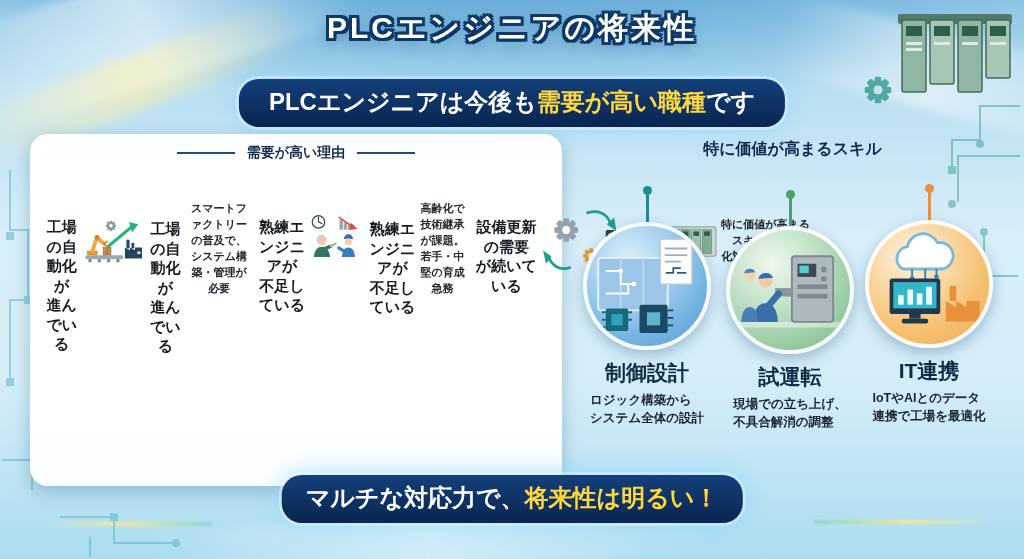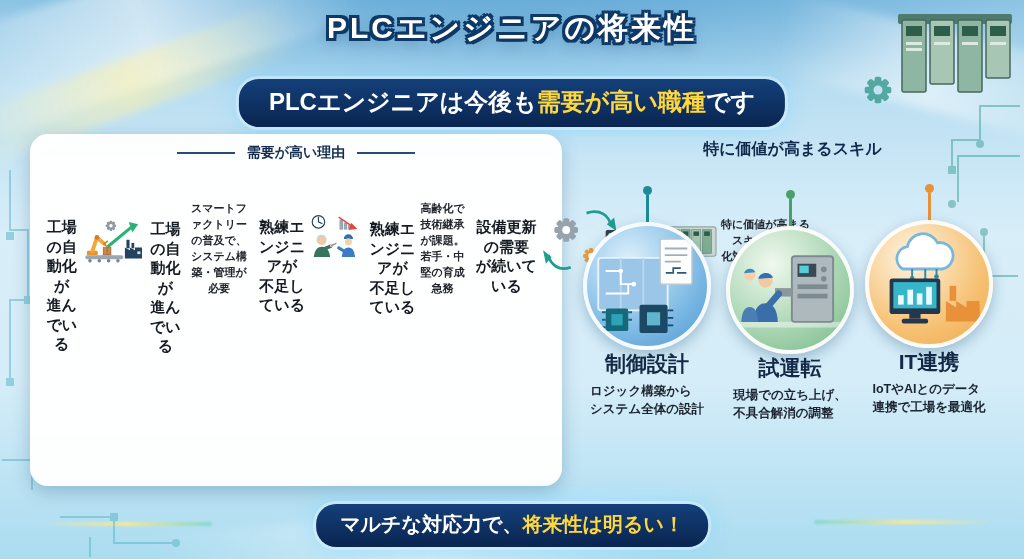--- a/index.html
+++ b/index.html
@@ -18,21 +18,21 @@
   .glowline{position:absolute;height:4px;border-radius:3px;filter:blur(1px);opacity:.85}
   .gl1{left:42px;top:522px;width:170px;background:linear-gradient(90deg,rgba(120,220,210,0),#ffe98a,#7fd8cf)}
   .gl2{right:30px;top:520px;width:180px;background:linear-gradient(90deg,#7fd8cf,#ffe98a,rgba(120,220,210,0))}
   .circuit{position:absolute;pointer-events:none;opacity:.55}
   
   .title{position:absolute;top:8px;left:0;right:0;text-align:center;font-size:30px;font-weight:800;color:#fff;letter-spacing:3px;
     text-shadow:-3px -3px 0 #0e3866,3px -3px 0 #0e3866,-3px 3px 0 #0e3866,3px 3px 0 #0e3866,0 -3px 0 #0e3866,0 3px 0 #0e3866,-3px 0 0 #0e3866,3px 0 0 #0e3866,0 6px 14px rgba(14,56,102,.45)}
   .pill{position:absolute;left:50%;transform:translateX(-50%);background:linear-gradient(180deg,#14407a,#0a2550);color:#fff;font-weight:800;border-radius:20px;white-space:nowrap;
     box-shadow:0 0 0 3px rgba(255,255,255,.35),0 0 24px rgba(140,215,255,.95)}
   .subtitle-pill{top:79px;font-size:24px;padding:7px 30px 9px}
-  .footer-pill{top:504px;font-size:20px;padding:7px 24px 9px}
+  .footer-pill{top:475px;font-size:24px;padding:7px 24px 9px}
   .yellow{color:#ffd83d}
   
   .reasons-card{position:absolute;left:30px;top:134px;width:532px;height:352px;background:rgba(255,255,255,.97);border-radius:18px;box-shadow:0 6px 18px rgba(30,80,120,.28);padding:10px 8px 6px}
   .card-heading{display:flex;align-items:center;justify-content:center;gap:12px}
   .card-heading h2{font-size:14px;font-weight:800;color:#132c4e}
   .rule{width:58px;height:2px;background:#2a4c74}
   .columns{display:flex;margin-top:8px}
   .col{flex:1;display:flex;flex-direction:row;align-items:center;text-align:center;padding:0 3px}
   .col-title{font-size:15px;font-weight:800;line-height:1.3;color:#141b22;white-space:pre-line;height:44px}
   .illus{width:158px;height:138px}
@@ -40,21 +40,21 @@
   .illus-plc{width:150px;height:62px;margin-top:4px}
   .col-emphasis{font-size:15px;font-weight:800;line-height:1.3;color:#141b22;white-space:pre-line;margin-top:4px;height:44px}
   .col-caption{font-size:11px;font-weight:700;line-height:1.45;color:#20262c;white-space:pre-line;margin-top:20px}
   
   .skills-heading{position:absolute;left:575px;right:14px;top:139px;text-align:center;font-size:16px;font-weight:800;color:#10294a}
   .skill{position:absolute;width:156px;display:flex;flex-direction:column;align-items:center}
   .skill .dot{width:9px;height:9px;border-radius:50%}
   .skill .stem{width:3px;height:27px}
   .skill .bubble{width:128px;height:128px;border-radius:50%;border:4px solid rgba(255,255,255,.92);box-shadow:0 5px 14px rgba(30,80,120,.32);overflow:hidden}
   .skill .bubble svg{display:block}
-  .skill .label{margin-top:0;font-size:21px;font-weight:800;color:#122a45}
+  .skill .label{margin-top:9px;font-size:21px;font-weight:800;color:#122a45}
   .skill .cap{margin-top:5px;font-size:12.5px;font-weight:700;line-height:1.42;color:#1c2430;white-space:pre-line;}
   .skill1{left:569px;top:186px}
   .skill2{left:712px;top:190px}
   .skill3{left:851px;top:184px}
   .skill1 .dot,.skill1 .stem{background:#1b8a99}
   .skill2 .dot,.skill2 .stem{background:#4aa06a}
   .skill3 .dot,.skill3 .stem{background:#e8913a}
   .skill1 .bubble{background:radial-gradient(circle at 35% 28%,#dcf0fb,#7cb9e4 62%,#4f97cf)}
   .skill2 .bubble{background:radial-gradient(circle at 35% 28%,#f0f9ee,#a3d2ad 62%,#74b886)}
   .skill3 .bubble{background:radial-gradient(circle at 35% 28%,#fdf4e2,#f6c173 62%,#eda94e)}

